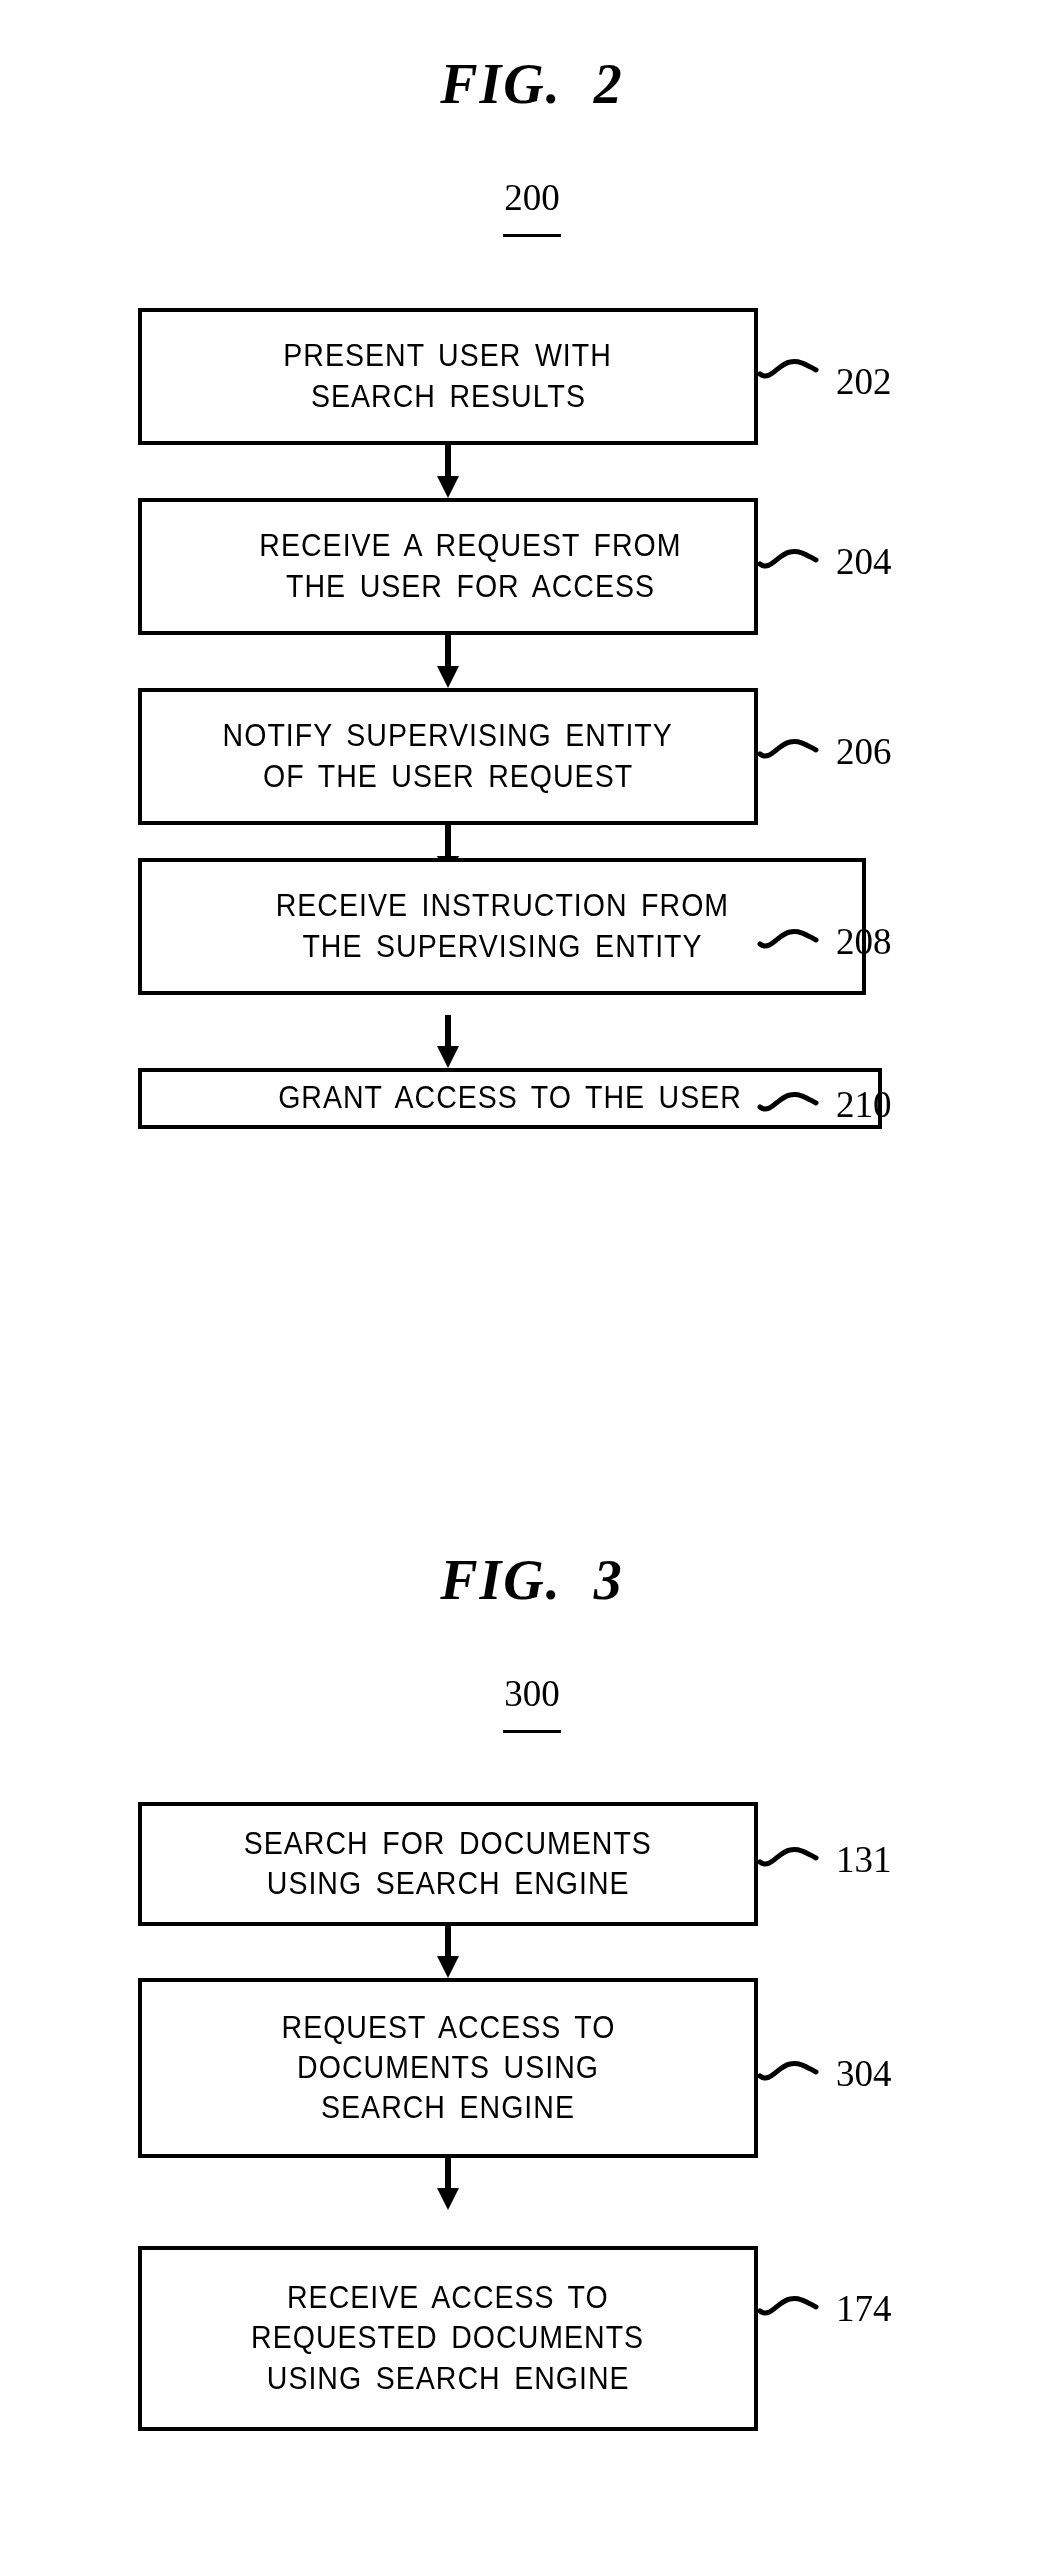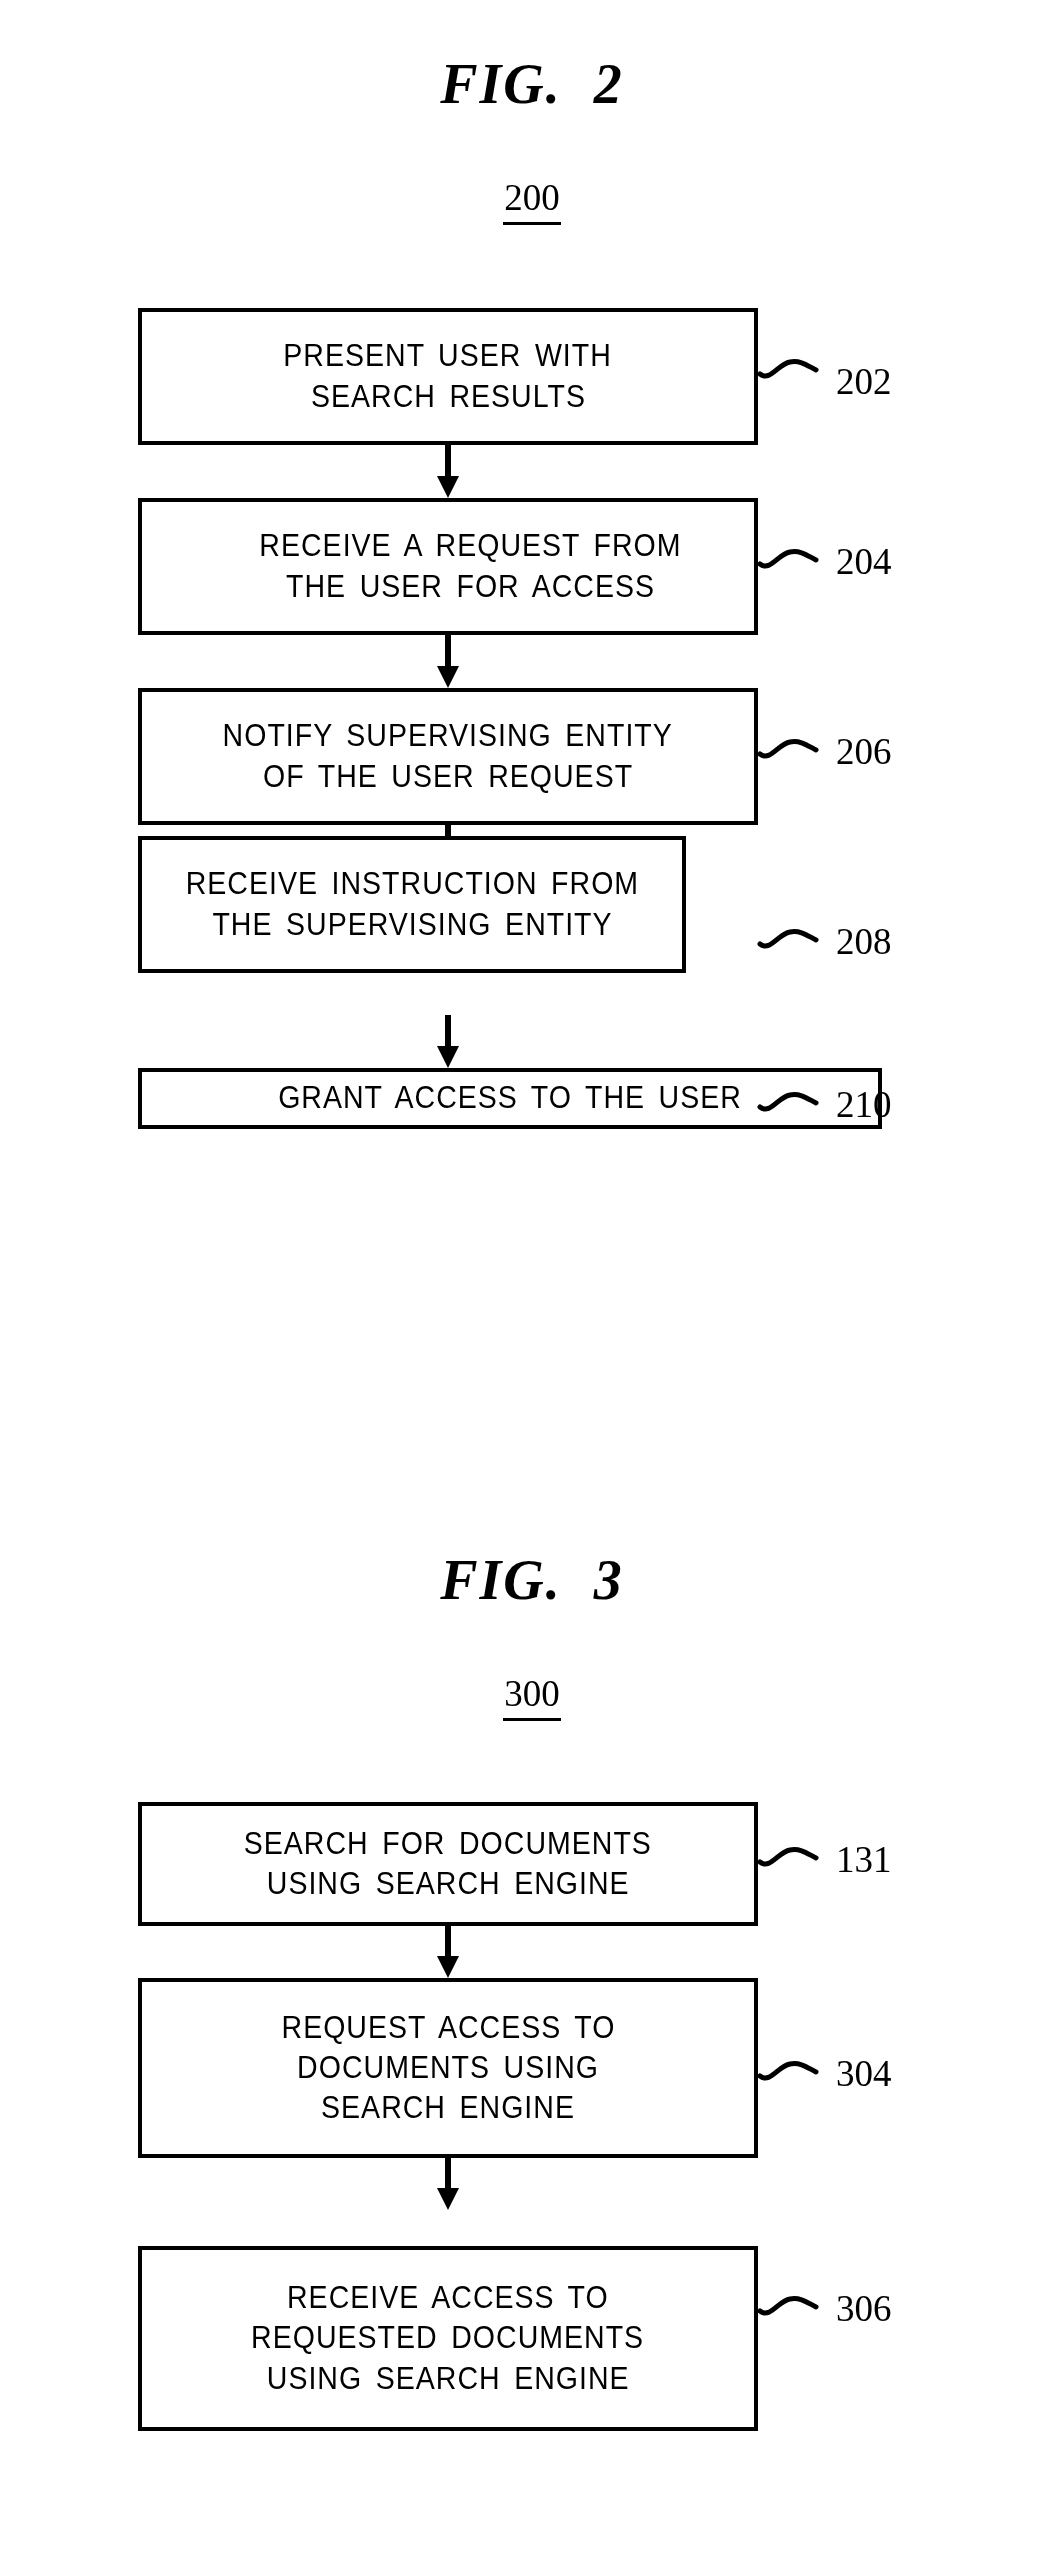--- a/index.html
+++ b/index.html
@@ -42,21 +42,21 @@
     left: 0;
     width: 1064px;
     text-align: center;
     font-family: "Liberation Serif", "DejaVu Serif", serif;
     font-size: 37px;
     font-weight: 400;
     color: #000;
   }
   .fig-num span {
     border-bottom: 3px solid #000;
-    padding: 0 1px 4px 1px;
+    padding: 0 1px 16px 1px;
     display: inline-block;
     line-height: 1.05;
   }
 
   
   .fbox {
     position: absolute;
     box-sizing: border-box;
     border: 4px solid #000;
     background: #ffffff;
@@ -167,21 +167,21 @@
         <path d="M2 26 C 12 34, 20 16, 32 14 C 43 12, 50 18, 58 22" fill="none" stroke="#000" stroke-width="5" stroke-linecap="round"></path>
       </svg>
     </div>
     <div class="refnum" style="left:836px; top:730px;">206</div>
 
     <div class="arrow" style="left:448px; top:825px;">
       <div class="shaft" style="height:31px;"></div>
       <div class="head" style="top:31px;"></div>
     </div>
 
-    <div class="fbox" style="left:138px; top:836px; width:548px; height:137px;">
+    <div class="fbox" style="left:138px; top:858px; width:728px; height:137px;">
       <div class="line">RECEIVE INSTRUCTION FROM</div>
       <div class="line">THE SUPERVISING ENTITY</div>
     </div>
     <div class="leader" style="left:758px; top:918px;">
       <svg width="70" height="34" viewBox="0 0 70 34" aria-hidden="true">
         <path d="M2 26 C 12 34, 20 16, 32 14 C 43 12, 50 18, 58 22" fill="none" stroke="#000" stroke-width="5" stroke-linecap="round"></path>
       </svg>
     </div>
     <div class="refnum" style="left:836px; top:920px;">208</div>
 
@@ -243,16 +243,16 @@
     <div class="fbox" style="left:138px; top:2210px; width:620px; height:185px;margin-top:36px;">
       <div class="line">RECEIVE ACCESS TO</div>
       <div class="line">REQUESTED DOCUMENTS</div>
       <div class="line">USING SEARCH ENGINE</div>
     </div>
     <div class="leader" style="left:758px; top:2285px;">
       <svg width="70" height="34" viewBox="0 0 70 34" aria-hidden="true">
         <path d="M2 26 C 12 34, 20 16, 32 14 C 43 12, 50 18, 58 22" fill="none" stroke="#000" stroke-width="5" stroke-linecap="round"></path>
       </svg>
     </div>
-    <div class="refnum" style="left:836px; top:2287px;">306</div>
+    <div class="refnum" style="left:836px; top:2287px;">174</div>
   </div>
 
 </div>
 
 </body></html>

